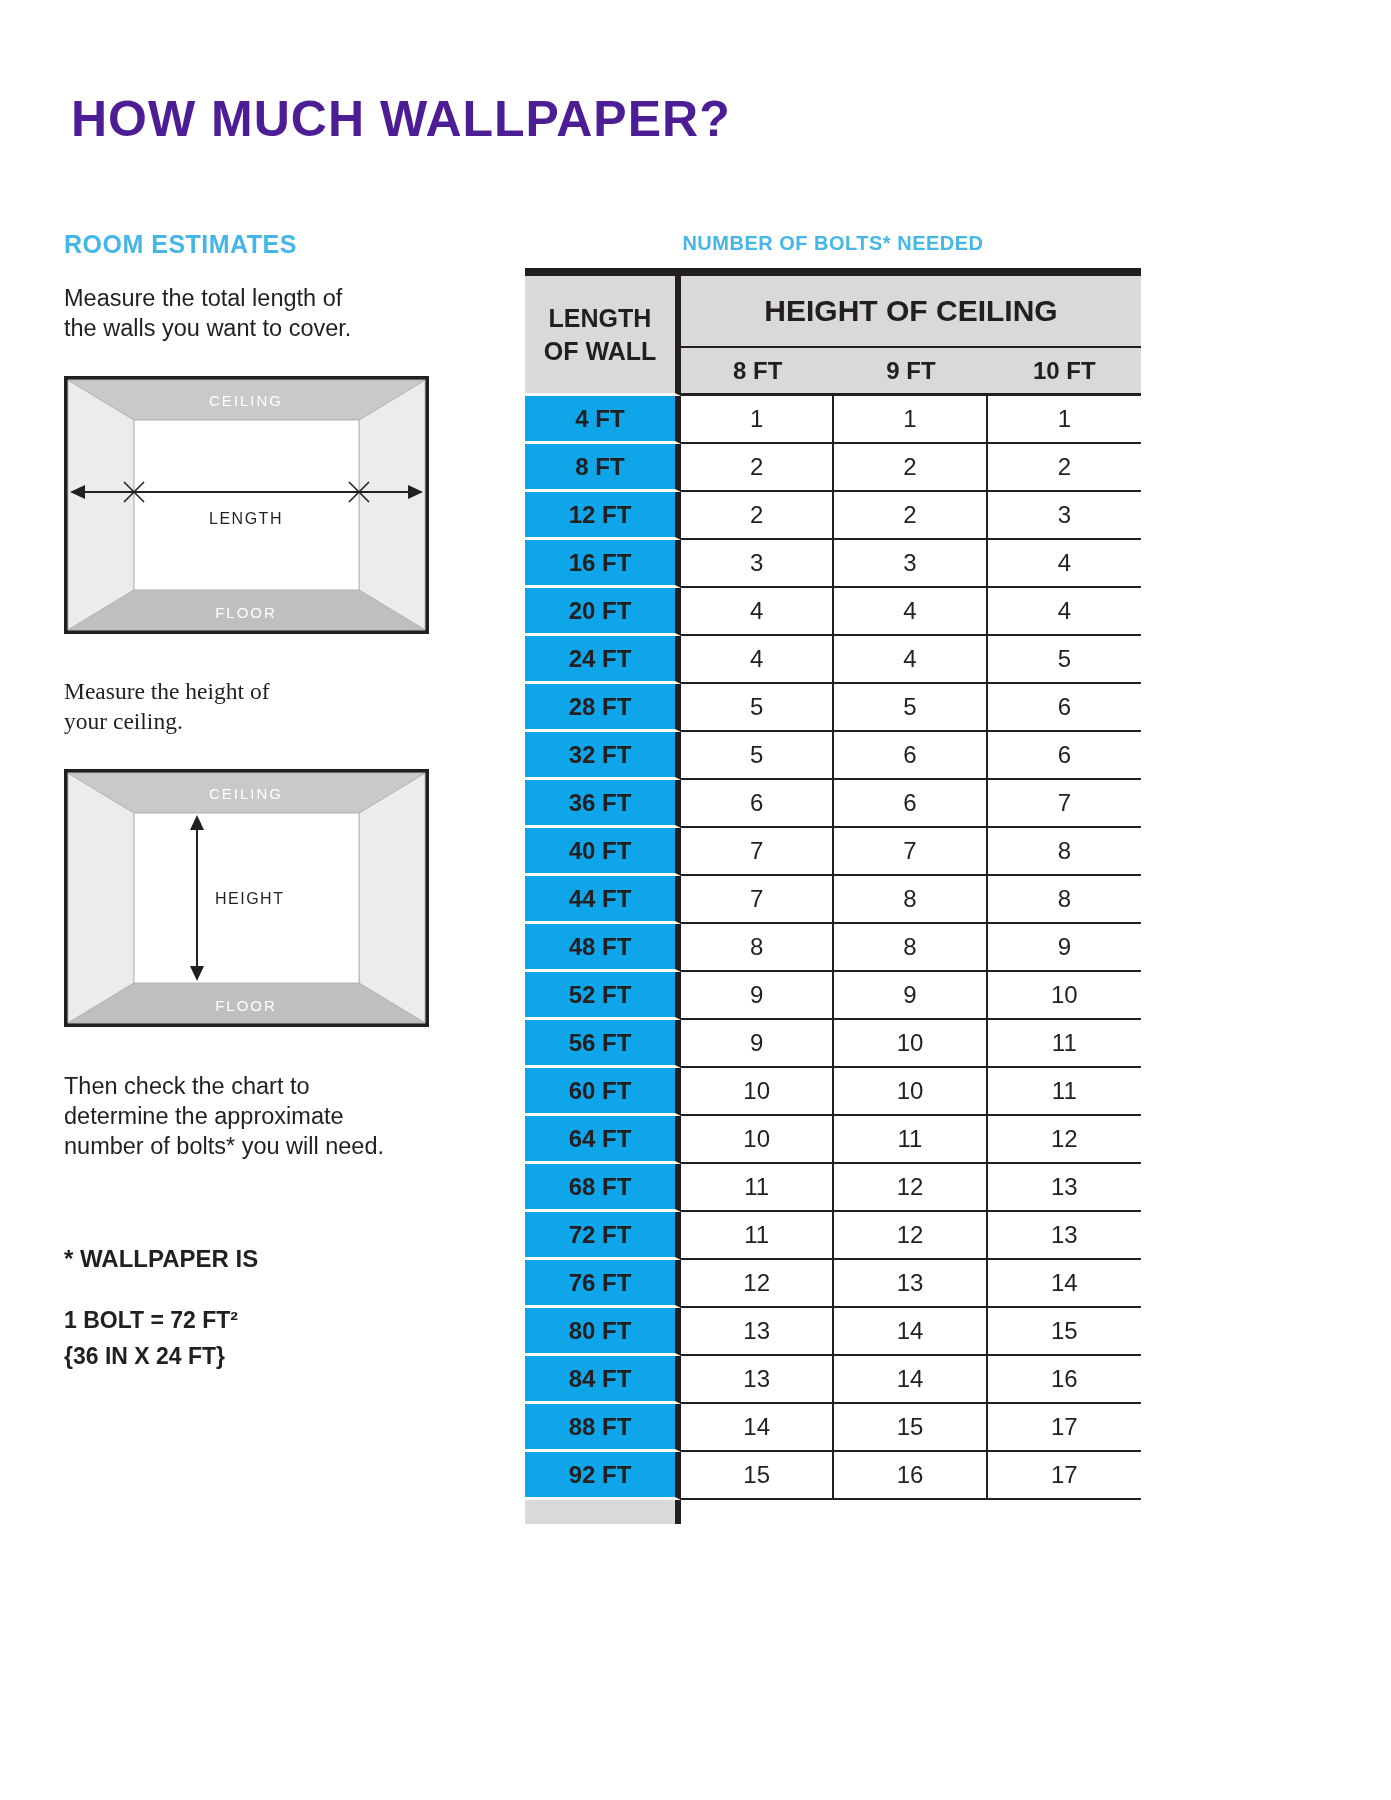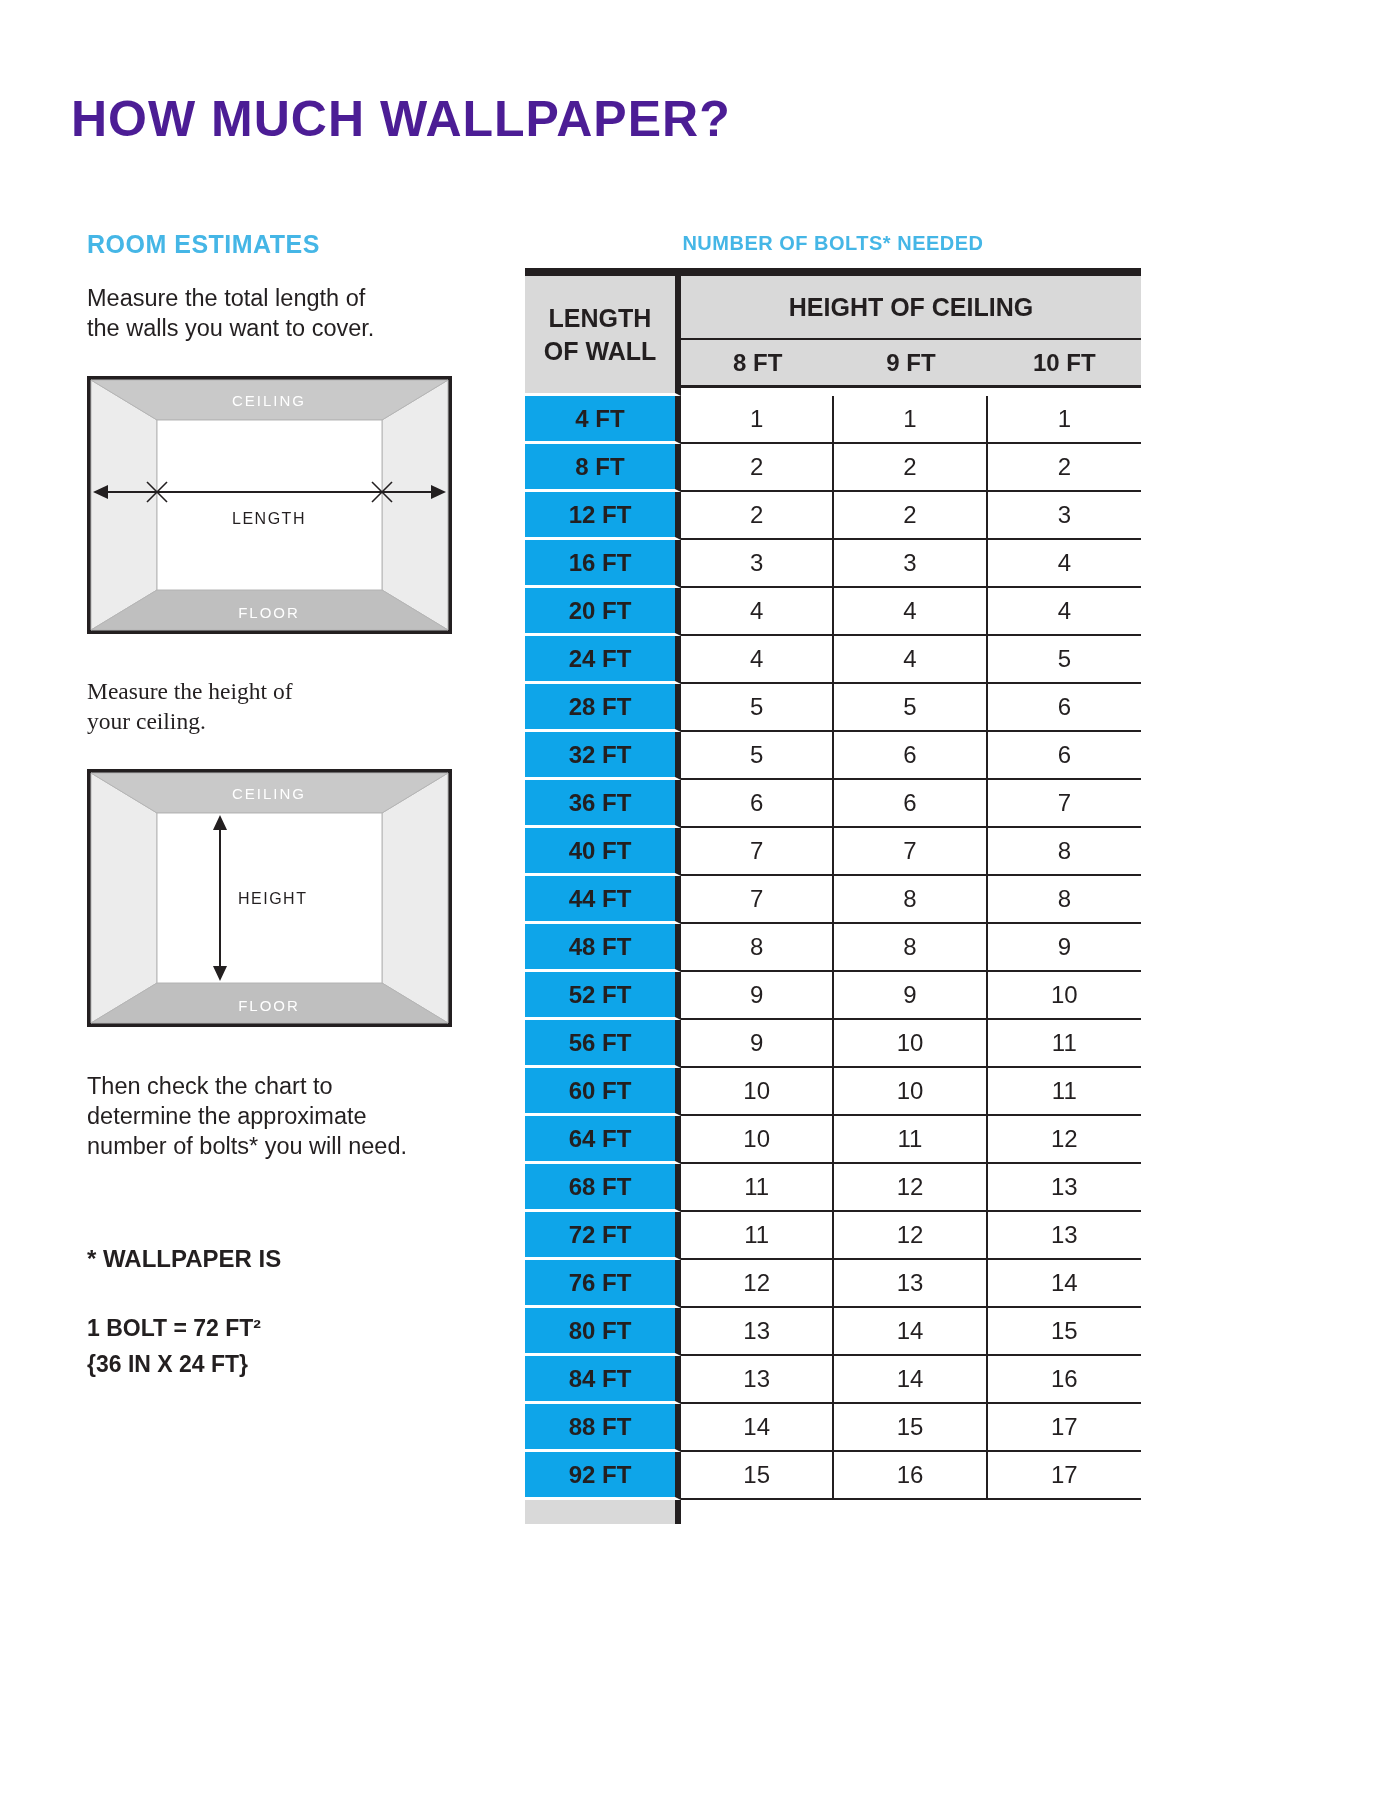--- a/index.html
+++ b/index.html
@@ -5,44 +5,44 @@
   html,body{margin:0;padding:0;}
   body{
     width:1391px;height:1800px;position:relative;background:#ffffff;
     font-family:"Liberation Sans", sans-serif;color:#231f20;overflow:hidden;
   }
   .page-title{
     position:absolute;left:71px;top:56px;font-size:50px;font-weight:700;
     color:#4c1d95;letter-spacing:1px;
   }
   
-  .left-col{position:absolute;left:87px;top:230px;width:400px;}
+  .left-col{position:absolute;left:64px;top:230px;width:400px;}
   .section-heading{font-size:25px;font-weight:700;color:#45b6e6;letter-spacing:.5px;margin:0;}
   .step{font-size:23.5px;line-height:1.28;white-space:pre-line;}
   .step-1{}
   .diagram{display:block;margin-top:33px;}
   .step-2{margin-top:42px;font-family:Liberation Serif, serif;}
   .step-3{margin-top:44px;}
   .footnote{margin-top:82px;font-size:24px;font-weight:700;line-height:1.35;}
   .footnote .l2{padding-left:23px;}
-  .boltinfo{margin-top:36px;font-size:23px;font-weight:700;line-height:1.55;}
+  .boltinfo{margin-top:28px;font-size:23px;font-weight:700;line-height:1.55;}
   
   .table-area{position:absolute;left:525px;top:232px;width:616px;}
   .table-title{font-size:20px;font-weight:700;color:#45b6e6;text-align:center;letter-spacing:.5px;}
   .bolts-table{margin-top:13px;}
   .top-bar{height:8px;background:#231f20;}
   .thead{display:grid;grid-template-columns:156px 1fr;}
   .th-wall{
     background:#d9d9d9;border-right:6px solid #231f20;border-bottom:3px solid #ffffff;
     height:120px;box-sizing:border-box;display:flex;align-items:center;justify-content:center;
     font-weight:700;font-size:25px;text-align:center;white-space:pre-line;line-height:1.3;
   }
   .th-group{
-    height:64px;background:#d9d9d9;border-bottom:2px solid #231f20;box-sizing:border-box;
-    display:flex;align-items:center;justify-content:center;font-weight:700;font-size:25px;
+    height:72px;background:#d9d9d9;border-bottom:2px solid #231f20;box-sizing:border-box;
+    display:flex;align-items:center;justify-content:center;font-weight:700;font-size:30px;
   }
   .th-sub{
     height:48px;background:#d9d9d9;border-bottom:3px solid #231f20;box-sizing:border-box;
     display:grid;grid-template-columns:1fr 1fr 1fr;
   }
   .th-sub span{display:flex;align-items:center;justify-content:center;font-weight:700;font-size:24px;}
   .trow{display:grid;grid-template-columns:156px 1fr 1fr 1fr;height:48px;}
   .cell{display:flex;align-items:center;justify-content:center;box-sizing:border-box;}
   .cell-label{
     background:#0ea5e9;border-right:6px solid #231f20;border-bottom:3px solid #ffffff;

